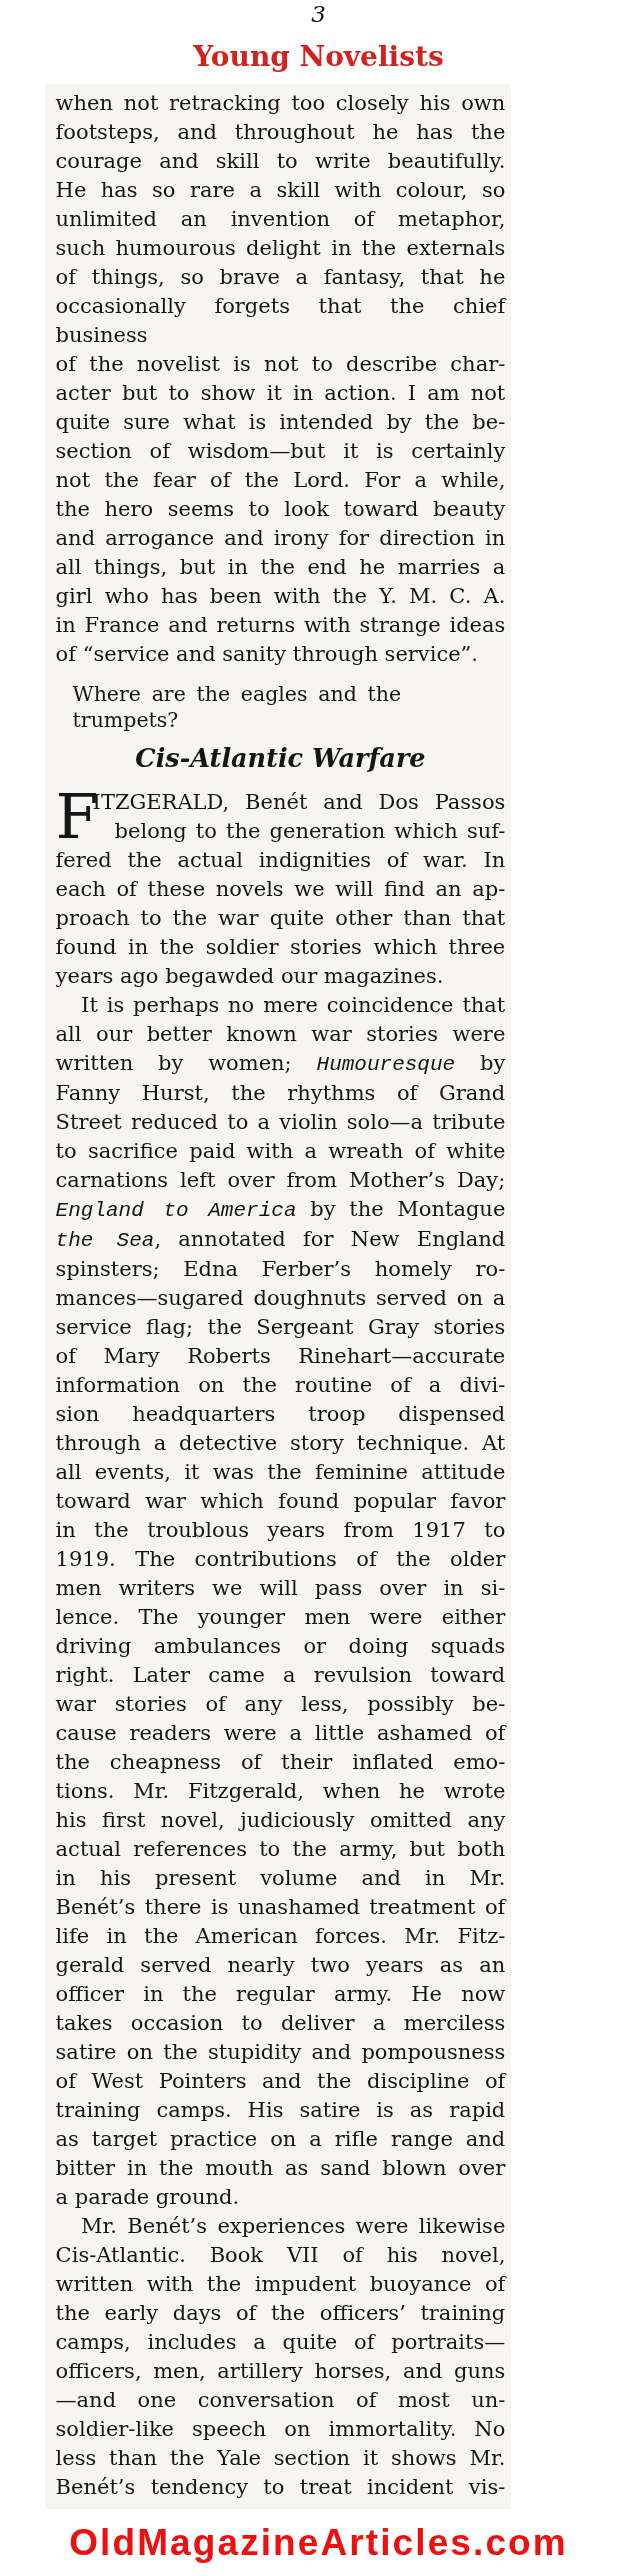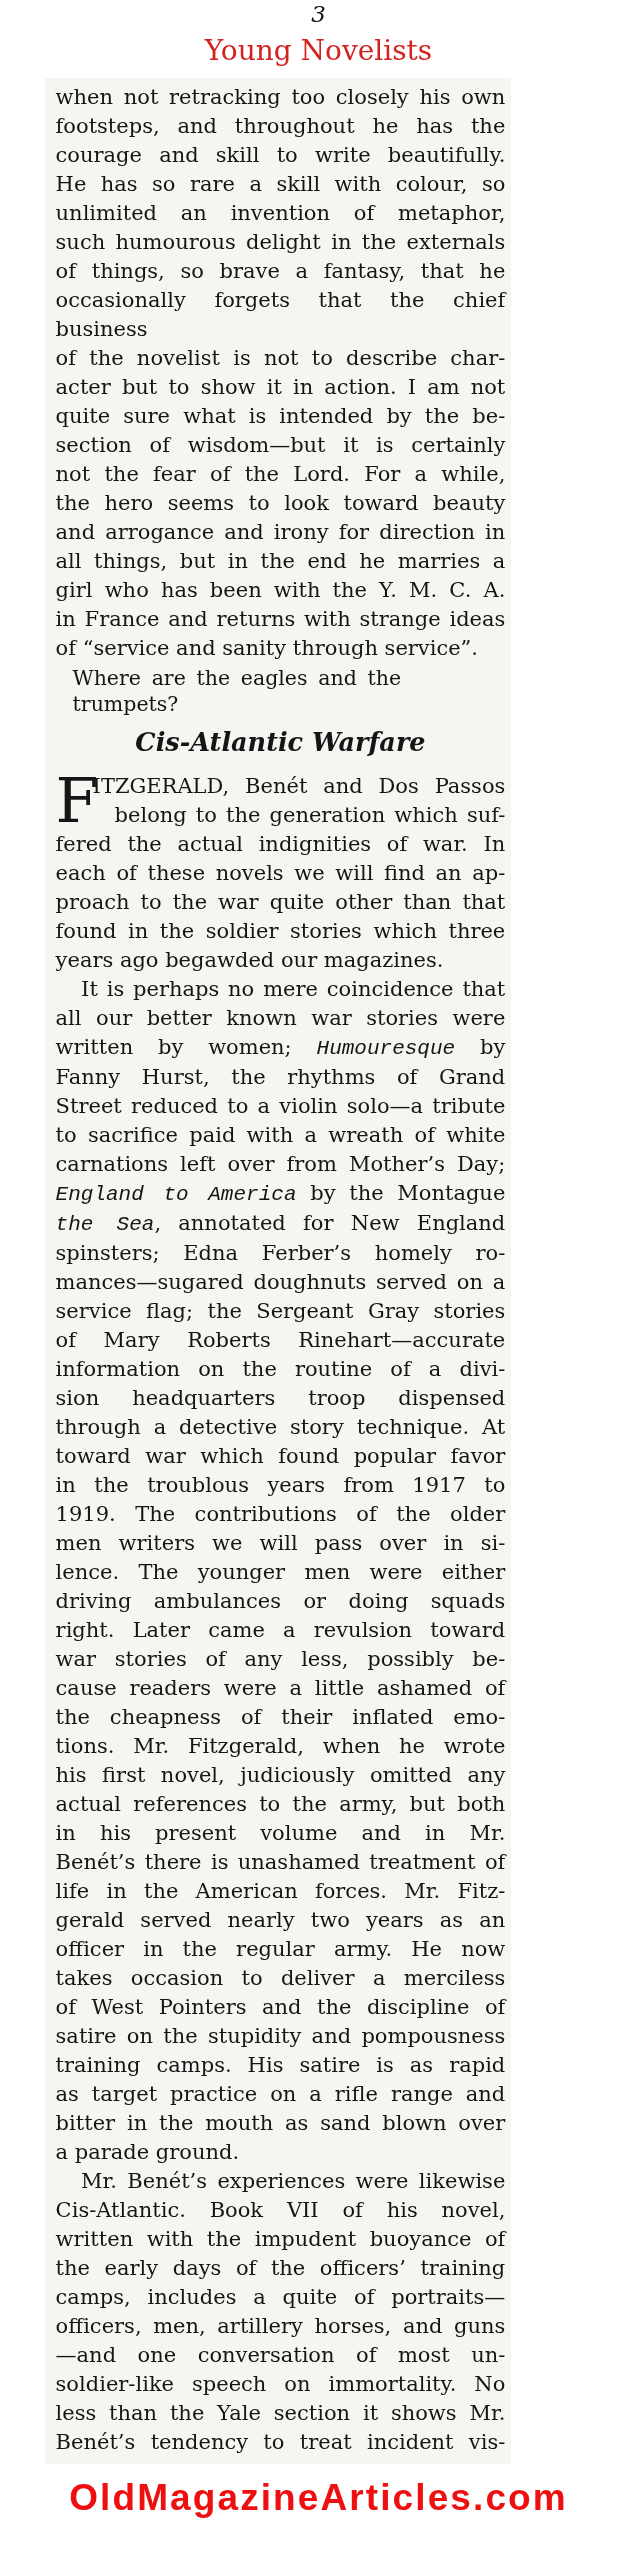--- a/index.html
+++ b/index.html
@@ -8,35 +8,35 @@
     width:637px; height:2576px;
     position:relative; overflow:hidden;
     font-family:"DejaVu Serif", serif;
     color:var(--ink, #151515);
   }
   .pagenum {
     text-align:center; font-size:23px; line-height:27px; padding-top:0.7px;
     font-style:italic;
   }
   .title {
-    text-align:center; font-size:28px; line-height:34px; margin-top:6px;
-    font-weight:normal; color:var(--title-color, #d3231e);
+    text-align:center; font-size:28px; line-height:34px; margin-top:12px;
+    font-weight:bold; color:var(--title-color, #d3231e);
   }
   .scan {
     margin:10px 0 0 45px; width:466px;
     background:var(--scan-bg, #f6f5f1);
     padding:5.7px 5.7px 7px 10.6px;
   }
   .line {
     font-size:21px; line-height:29px;
     text-align:justify; text-align-last:justify;
   }
   .line i { font-style:italic;font-family:Liberation Mono, monospace; }
   .line.last { text-align-last:left; }
-  .poem { margin-top:3px; padding-left:17px; word-spacing:4.2px; }
+  .poem { margin-top:13px; padding-left:17px; word-spacing:4.2px; }
   .poem .line { font-size:20.5px; line-height:25.5px; text-align:left; text-align-last:auto; }
   .heading {
     margin-top:10px; text-align:center;
     font-size:25.5px; line-height:31px;
     font-style:italic; font-weight:bold;
   }
   .para2 { margin-top:14px; }
   .dc-wrap { position:relative; }
   .dropcap {
     position:absolute; left:0; top:-1.4px;
@@ -114,41 +114,42 @@
         <div class="line"><span>carnations left over from Mother’s Day;</span></div>
         <div class="line"><i>England to America</i><span> by the Montague</span></div>
         <div class="line"><i>the Sea</i><span>, annotated for New England</span></div>
         <div class="line"><span>spinsters; Edna Ferber’s homely ro-</span></div>
         <div class="line"><span>mances—sugared doughnuts served on a</span></div>
         <div class="line"><span>service flag; the Sergeant Gray stories</span></div>
         <div class="line"><span>of Mary Roberts Rinehart—accurate</span></div>
         <div class="line"><span>information on the routine of a divi-</span></div>
         <div class="line"><span>sion headquarters troop dispensed</span></div>
         <div class="line"><span>through a detective story technique. At</span></div>
+        <div class="line"><span>all events, it was the feminine attitude</span></div>
         <div class="line"><span>toward war which found popular favor</span></div>
         <div class="line"><span>in the troublous years from 1917 to</span></div>
         <div class="line"><span>1919. The contributions of the older</span></div>
         <div class="line"><span>men writers we will pass over in si-</span></div>
         <div class="line"><span>lence. The younger men were either</span></div>
         <div class="line"><span>driving ambulances or doing squads</span></div>
         <div class="line"><span>right. Later came a revulsion toward</span></div>
         <div class="line"><span>war stories of any less, possibly be-</span></div>
         <div class="line"><span>cause readers were a little ashamed of</span></div>
         <div class="line"><span>the cheapness of their inflated emo-</span></div>
         <div class="line"><span>tions. Mr. Fitzgerald, when he wrote</span></div>
         <div class="line"><span>his first novel, judiciously omitted any</span></div>
         <div class="line"><span>actual references to the army, but both</span></div>
         <div class="line"><span>in his present volume and in Mr.</span></div>
         <div class="line"><span>Benét’s there is unashamed treatment of</span></div>
         <div class="line"><span>life in the American forces. Mr. Fitz-</span></div>
         <div class="line"><span>gerald served nearly two years as an</span></div>
         <div class="line"><span>officer in the regular army. He now</span></div>
         <div class="line"><span>takes occasion to deliver a merciless</span></div>
+        <div class="line"><span>satire on the stupidity and pompousness</span></div>
         <div class="line"><span>of West Pointers and the discipline of</span></div>
-        <div class="line"><span>satire on the stupidity and pompousness</span></div>
         <div class="line"><span>training camps. His satire is as rapid</span></div>
         <div class="line"><span>as target practice on a rifle range and</span></div>
         <div class="line"><span>bitter in the mouth as sand blown over</span></div>
         <div class="line last"><span>a parade ground.</span></div>
       </div>
 
     <div class="para indent">
         <div class="line"><span>Mr. Benét’s experiences were likewise</span></div>
         <div class="line"><span>Cis-Atlantic. Book VII of his novel,</span></div>
         <div class="line"><span>written with the impudent buoyance of</span></div>

